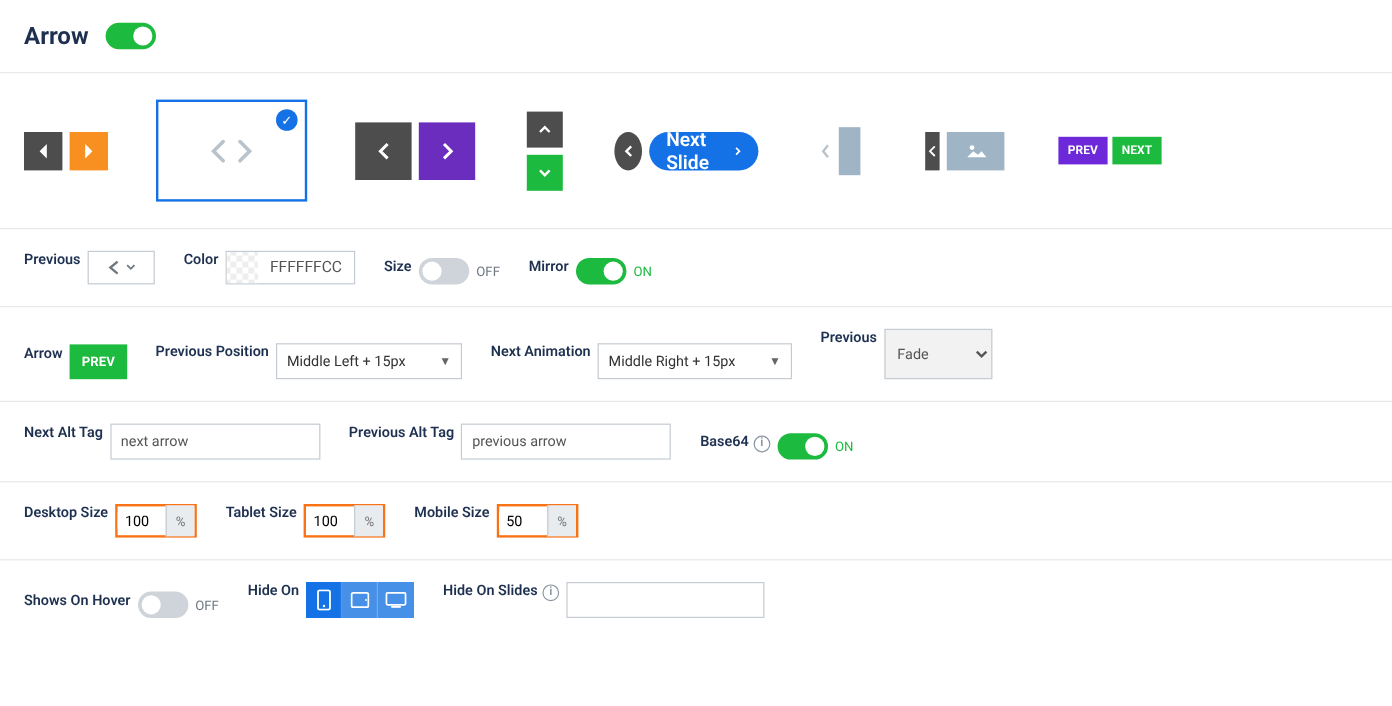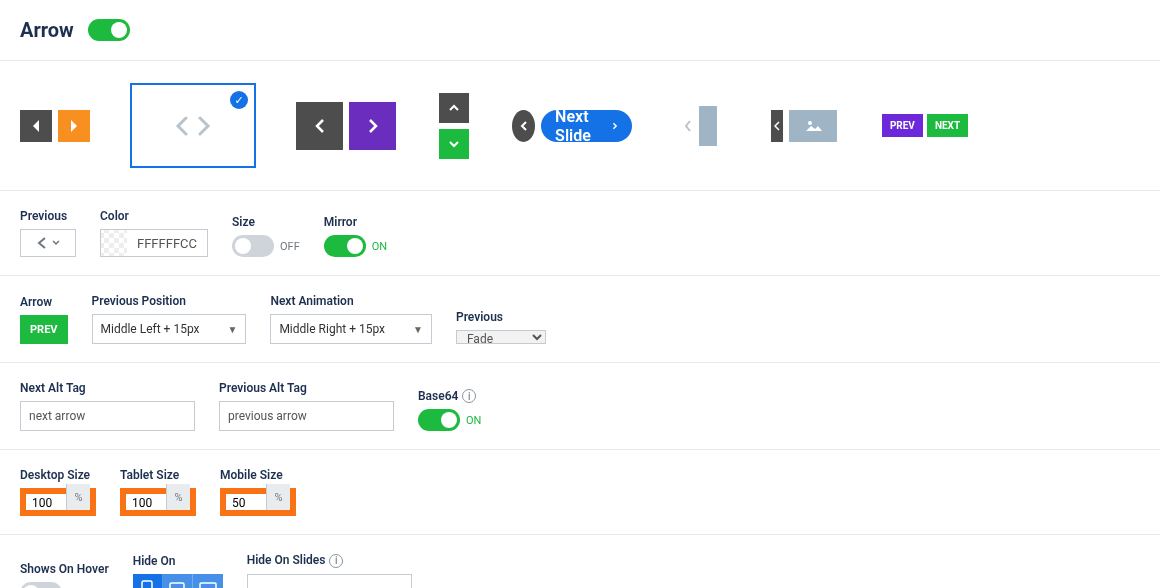--- a/index.html
+++ b/index.html
@@ -24,32 +24,32 @@
 .purple{background:#6b2dbd}
 .green{background:#1cba3e}
 .sel-check{position:absolute;top:6px;right:6px;width:18px;height:18px;background:#1472e6;border-radius:50%;display:flex;align-items:center;justify-content:center;color:#fff;font-size:11px}
 .circle{width:32px;height:32px;border-radius:50%;background:#4d4d4d;display:flex;align-items:center;justify-content:center;color:#fff}
 .pill{background:#1472e6;color:#fff;border-radius:16px;height:32px;padding:0 14px;display:flex;align-items:center;gap:6px;font-size:16px;font-weight:600}
 .imgthumb{width:48px;height:32px;background:#9fb4c5;display:flex;align-items:center;justify-content:center;color:#fff}
 .tagbtn{padding:6px 8px;font-size:10px;font-weight:700;color:#fff}
 .tagbtn.gr{background:#6d28d9}
 .tagbtn.gn{background:#1cba3e}
 .row{display:flex;gap:24px;align-items:flex-end;flex-wrap:wrap}
-.field{display:flex;flex-direction:column;gap:6px}
+.field{display:flex;gap:6px}
 .label{font-size:12px;font-weight:600;color:#1e3050}
 .prev-sel{width:56px;height:28px;border:1px solid #c4cbd2;display:flex;align-items:center;justify-content:center;cursor:pointer;gap:4px}
 .colorbox{height:28px;border:1px solid #c4cbd2;display:flex;align-items:center}
 .swatch{width:26px;height:26px;background:repeating-conic-gradient(#eee 0 25%,#fff 0 50%) 50%/10px 10px}
 .colorval{padding:0 10px;font-size:13px;color:#555}
 .btn-style{background:#1cba3e;color:#fff;font-weight:700;font-size:11px;padding:8px 10px;border:none;cursor:pointer}
 .select{height:30px;border:1px solid #c4cbd2;background:#fff;display:flex;align-items:center;padding:0 8px;gap:28px;cursor:pointer;font-size:12px;color:#333}
 .select .arrow{font-size:10px;color:#666}
-.native-sel{height:14px;border:1px solid #c4cbd2;padding:0 6px;font-size:12px;color:#555;width:90px;background:#f2f2f2}
+.native-sel{height:42px;border:1px solid #c4cbd2;padding:0 6px;font-size:12px;color:#555;width:90px;background:#f2f2f2}
 .text-input{height:30px;border:1px solid #c4cbd2;padding:0 8px;font-size:12px;color:#555;width:175px}
-.size-input{height:28px;border:6px solid #f97316;display:flex;align-items:flex-end}
+.size-input{height:28px;border:2px solid #f97316;display:flex;align-items:center}
 .size-input input{width:40px;border:none;outline:none;font-size:12px;padding:0 6px}
 .size-unit{background:#e9ecef;color:#777;font-size:11px;height:26px;width:24px;display:flex;align-items:center;justify-content:center;border-left:1px solid #c4cbd2}
 .icon-row{display:flex}
 .icon-btn{width:30px;height:30px;display:flex;align-items:center;justify-content:center;cursor:pointer;border-right:1px solid rgba(255,255,255,.25)}
 .icon-btn:last-child{border-right:none}
 .icon-btn.active{background:#1472e6;color:#fff}
 .icon-btn.inactive{background:#4790e8;color:#fff}
 .info-icon{width:14px;height:14px;border-radius:50%;border:1px solid #8a96a2;color:#8a96a2;font-size:10px;display:inline-flex;align-items:center;justify-content:center;margin-left:4px}
 .vert-group{display:flex;flex-direction:column;gap:6px}
 .narrow-img{width:18px;height:40px;background:#9fb4c5}

